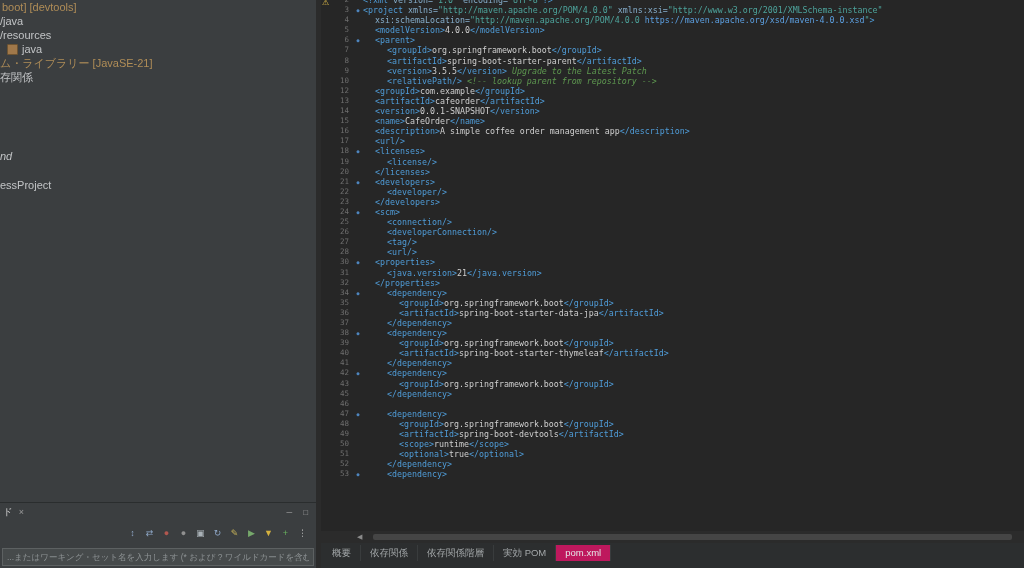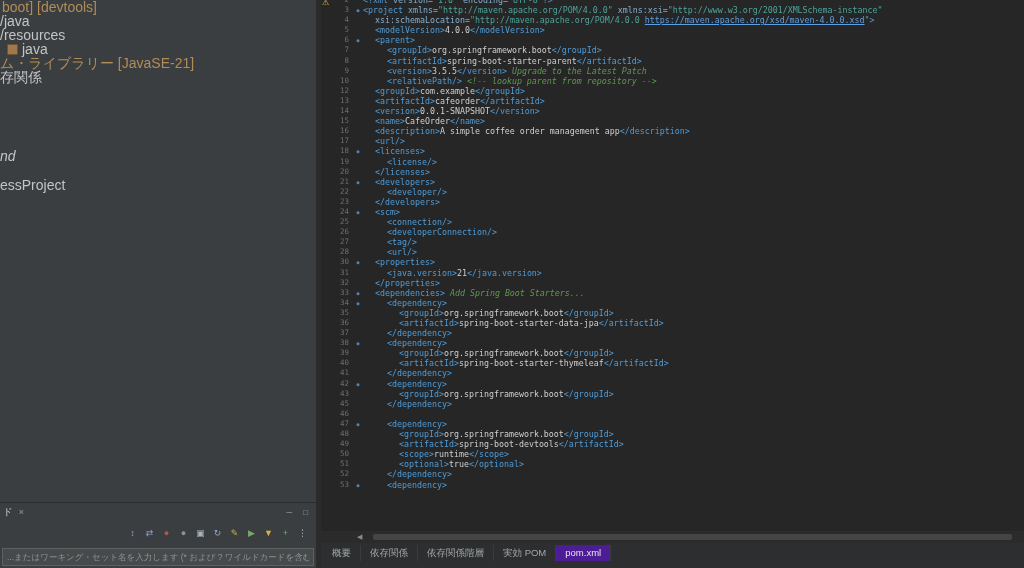--- a/index.html
+++ b/index.html
@@ -2,21 +2,21 @@
 <html><head>
 <meta charset="utf-8">
 <style>
   html,body{margin:0;padding:0;background:#2B2B2B;}
   body{width:1024px;height:568px;overflow:hidden;font-family:"Liberation Sans",sans-serif;}
   .app{position:relative;width:1024px;height:568px;background:#2B2B2B;overflow:hidden;}
 
   
   .explorer{position:absolute;left:0;top:0;width:316px;height:568px;background:#3B3E40;}
   .tree{position:absolute;left:0;top:0;right:0;bottom:66px;overflow:hidden;}
-  .titem{position:absolute;height:13px;line-height:13px;font-size:14px;white-space:nowrap;display:flex;align-items:center;gap:4px;cursor:default;}
+  .titem{position:absolute;height:13px;line-height:13px;font-size:11px;white-space:nowrap;display:flex;align-items:center;gap:4px;cursor:default;}
   .titem.decor{color:#B08D57;}
   .titem.plain{color:#C2C4C6;}
   .pkgicon{width:9px;height:9px;background:#A0784A;border:1px solid #6E5432;border-radius:1px;display:inline-block;flex:none;}
 
   
   .bottom-view{position:absolute;left:0;bottom:0;width:316px;height:66px;background:#3B3E40;border-top:1px solid #2A2D2E;box-sizing:border-box;}
   .bv-header{height:18px;display:flex;align-items:center;justify-content:space-between;padding:0 8px 0 3px;}
   .bv-tab{display:flex;gap:6px;align-items:center;font-size:9.5px;color:#CFCFCF;}
   .bv-tab .close{color:#9A9A9A;font-size:9px;cursor:pointer;}
   .bv-winbtns{display:flex;gap:11px;color:#A5A5A5;font-size:8px;}
@@ -36,29 +36,29 @@
   .row{display:flex;height:10.1px;line-height:10.1px;font-family:"DejaVu Sans Mono",monospace;font-size:8.3px;white-space:pre;padding-left:8px;}
   .code .row:first-child{margin-top:-5px;}
   .num{width:20px;flex:none;text-align:right;padding-right:4px;color:#6E6E6E;font-size:7.5px;}
   .fold{width:10px;flex:none;text-align:center;color:#4E86C0;font-size:5px;line-height:10.1px;}
   .cd{flex:1;min-width:0;overflow:hidden;}
   .s-t{color:#4F9CD8;}
   .s-a{color:#86AECC;}
   .s-v{color:#4DA49C;}
   .s-x{color:#CFCFCF;}
   .s-c{color:#5E9950;font-style:italic;}
-  .s-l{color:#5C9FE0;text-decoration:underline;}
+  .s-l{color:#5C9FE0;}
 
   .hscroll{position:absolute;left:0;top:531px;right:0;height:12px;background:#2B2B2B;}
   .harrow{position:absolute;left:36px;top:0;font-size:7px;line-height:12px;color:#8A8A8A;cursor:pointer;}
   .hthumb{position:absolute;left:52px;right:12px;top:3px;height:6px;background:#454545;border-radius:2px;cursor:pointer;}
 
   .tabbar{position:absolute;left:0;top:543px;right:0;height:25px;background:#2C2E2F;display:flex;padding:2px 16px 0 2px;box-sizing:border-box;}
   .etab{height:16px;line-height:16px;padding:0 9px;font-size:9.5px;color:#A4A8AA;border-right:1px solid #393C3D;white-space:nowrap;cursor:pointer;}
-  .etab.active{background:#4c1d95;color:#E4E6E7;}
+  .etab.active{background:#be185d;color:#E4E6E7;}
 </style>
 </head>
 <body>
 
 <div class="app">
 
   <aside class="explorer">
     <div class="tree">
         <div class="titem decor" style="left: 2px; top: 1px;">
           <span>boot] [devtools]</span>
@@ -142,21 +142,20 @@
         <div class="row"><span class="num">22</span><span class="fold"></span><span class="cd" style="padding-left: 24px;"><span class="s-t">&lt;developer/&gt;</span></span></div>
         <div class="row"><span class="num">23</span><span class="fold"></span><span class="cd" style="padding-left: 12px;"><span class="s-t">&lt;/developers&gt;</span></span></div>
         <div class="row"><span class="num">24</span><span class="fold">●</span><span class="cd" style="padding-left: 12px;"><span class="s-t">&lt;scm&gt;</span></span></div>
         <div class="row"><span class="num">25</span><span class="fold"></span><span class="cd" style="padding-left: 24px;"><span class="s-t">&lt;connection/&gt;</span></span></div>
         <div class="row"><span class="num">26</span><span class="fold"></span><span class="cd" style="padding-left: 24px;"><span class="s-t">&lt;developerConnection/&gt;</span></span></div>
         <div class="row"><span class="num">27</span><span class="fold"></span><span class="cd" style="padding-left: 24px;"><span class="s-t">&lt;tag/&gt;</span></span></div>
         <div class="row"><span class="num">28</span><span class="fold"></span><span class="cd" style="padding-left: 24px;"><span class="s-t">&lt;url/&gt;</span></span></div>
         <div class="row"><span class="num">30</span><span class="fold">●</span><span class="cd" style="padding-left: 12px;"><span class="s-t">&lt;properties&gt;</span></span></div>
         <div class="row"><span class="num">31</span><span class="fold"></span><span class="cd" style="padding-left: 24px;"><span class="s-t">&lt;java.version&gt;</span><span class="s-x">21</span><span class="s-t">&lt;/java.version&gt;</span></span></div>
         <div class="row"><span class="num">32</span><span class="fold"></span><span class="cd" style="padding-left: 12px;"><span class="s-t">&lt;/properties&gt;</span></span></div>
-        <div class="row"><span class="num">33</span><span class="fold">●</span><span class="cd" style="padding-left: 12px;"><span class="s-t">&lt;dependencies&gt;</span><span class="s-c"> Add Spring Boot Starters...</span></span></div>
         <div class="row"><span class="num">34</span><span class="fold">●</span><span class="cd" style="padding-left: 24px;"><span class="s-t">&lt;dependency&gt;</span></span></div>
         <div class="row"><span class="num">35</span><span class="fold"></span><span class="cd" style="padding-left: 36px;"><span class="s-t">&lt;groupId&gt;</span><span class="s-x">org.springframework.boot</span><span class="s-t">&lt;/groupId&gt;</span></span></div>
         <div class="row"><span class="num">36</span><span class="fold"></span><span class="cd" style="padding-left: 36px;"><span class="s-t">&lt;artifactId&gt;</span><span class="s-x">spring-boot-starter-data-jpa</span><span class="s-t">&lt;/artifactId&gt;</span></span></div>
         <div class="row"><span class="num">37</span><span class="fold"></span><span class="cd" style="padding-left: 24px;"><span class="s-t">&lt;/dependency&gt;</span></span></div>
         <div class="row"><span class="num">38</span><span class="fold">●</span><span class="cd" style="padding-left: 24px;"><span class="s-t">&lt;dependency&gt;</span></span></div>
         <div class="row"><span class="num">39</span><span class="fold"></span><span class="cd" style="padding-left: 36px;"><span class="s-t">&lt;groupId&gt;</span><span class="s-x">org.springframework.boot</span><span class="s-t">&lt;/groupId&gt;</span></span></div>
         <div class="row"><span class="num">40</span><span class="fold"></span><span class="cd" style="padding-left: 36px;"><span class="s-t">&lt;artifactId&gt;</span><span class="s-x">spring-boot-starter-thymeleaf</span><span class="s-t">&lt;/artifactId&gt;</span></span></div>
         <div class="row"><span class="num">41</span><span class="fold"></span><span class="cd" style="padding-left: 24px;"><span class="s-t">&lt;/dependency&gt;</span></span></div>
         <div class="row"><span class="num">42</span><span class="fold">●</span><span class="cd" style="padding-left: 24px;"><span class="s-t">&lt;dependency&gt;</span></span></div>
         <div class="row"><span class="num">43</span><span class="fold"></span><span class="cd" style="padding-left: 36px;"><span class="s-t">&lt;groupId&gt;</span><span class="s-x">org.springframework.boot</span><span class="s-t">&lt;/groupId&gt;</span></span></div>

